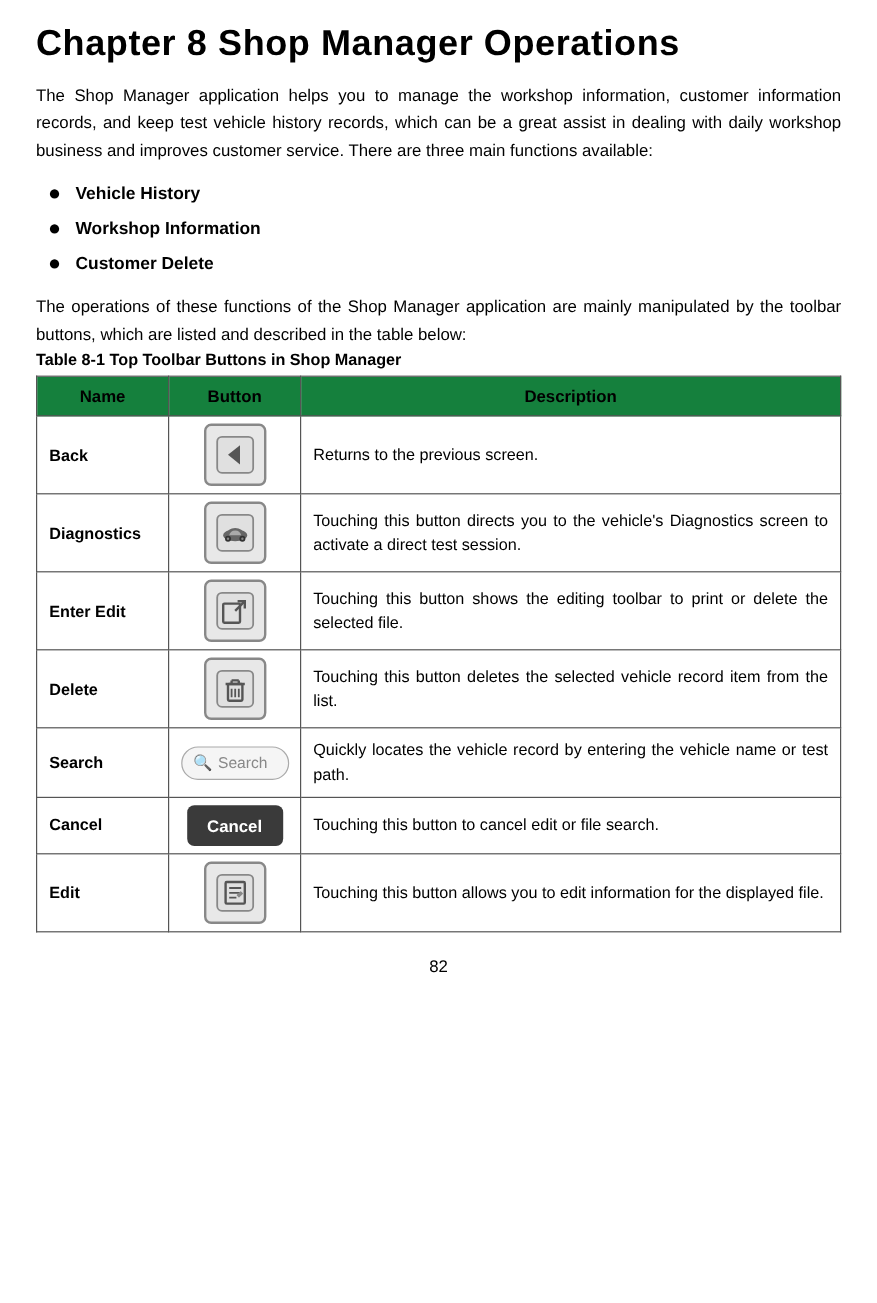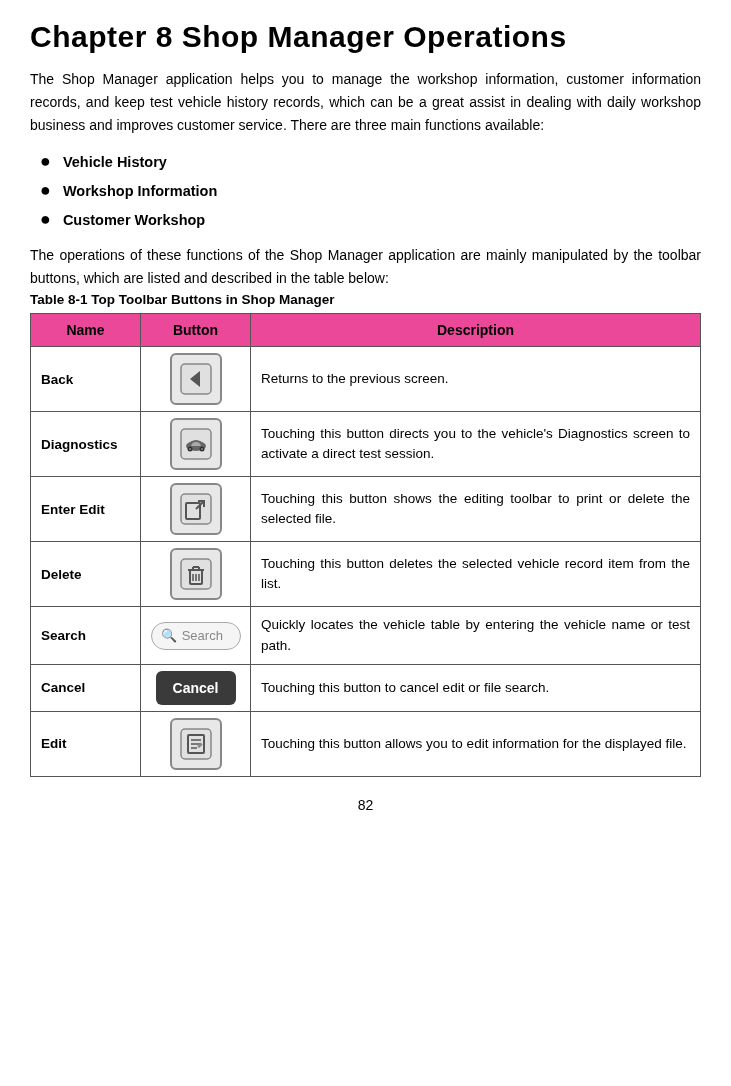--- a/index.html
+++ b/index.html
@@ -57,21 +57,21 @@
       width: 100%;
       border-collapse: collapse;
       margin-bottom: 20px;
     }
     table th, table td {
       border: 1px solid #555;
       padding: 8px 10px;
       vertical-align: middle;
     }
     table thead th {
-      background: #ec4899;
+      background: #15803d;
       font-weight: bold;
       font-size: 14px;
     }
     table tbody tr td {
       font-size: 13.5px;
     }
     table tbody tr td:first-child {
       font-weight: bold;
       width: 110px;
     }
@@ -140,21 +140,21 @@
 </head>
 <body>
 
 <h1>Chapter 8   Shop Manager Operations</h1>
 
 <p class="intro-text">The Shop Manager application helps you to manage the workshop information, customer information records, and keep test vehicle history records, which can be a great assist in dealing with daily workshop business and improves customer service. There are three main functions available:</p>
 
 <ul class="bullet-list">
   <li>Vehicle History</li>
   <li>Workshop Information</li>
-  <li>Customer Workshop</li>
+  <li>Customer Delete</li>
 </ul>
 
 <p class="operations-text">The operations of these functions of the Shop Manager application are mainly manipulated by the toolbar buttons, which are listed and described in the table below:</p>
 
 <p class="table-caption">
   <span>Table 8-1</span><span> Top Toolbar Buttons in Shop Manager</span>
 </p>
 
 <table>
   <thead>
@@ -224,21 +224,21 @@
           </svg>
         </div></td>
         <td>Touching this button deletes the selected vehicle record item from the list.</td>
       </tr>
       <tr>
         <td>Search</td>
         <td><div class="search-input-mock">
           <span class="s-icon">🔍</span>
           <span style="font-size:13px;color:#888;">Search</span>
         </div></td>
-        <td>Quickly locates the vehicle table by entering the vehicle name or test path.</td>
+        <td>Quickly locates the vehicle record by entering the vehicle name or test path.</td>
       </tr>
       <tr>
         <td>Cancel</td>
         <td><div class="cancel-btn-mock">
           <span>Cancel</span>
         </div></td>
         <td>Touching this button to cancel edit or file search.</td>
       </tr>
       <tr>
         <td>Edit</td>

